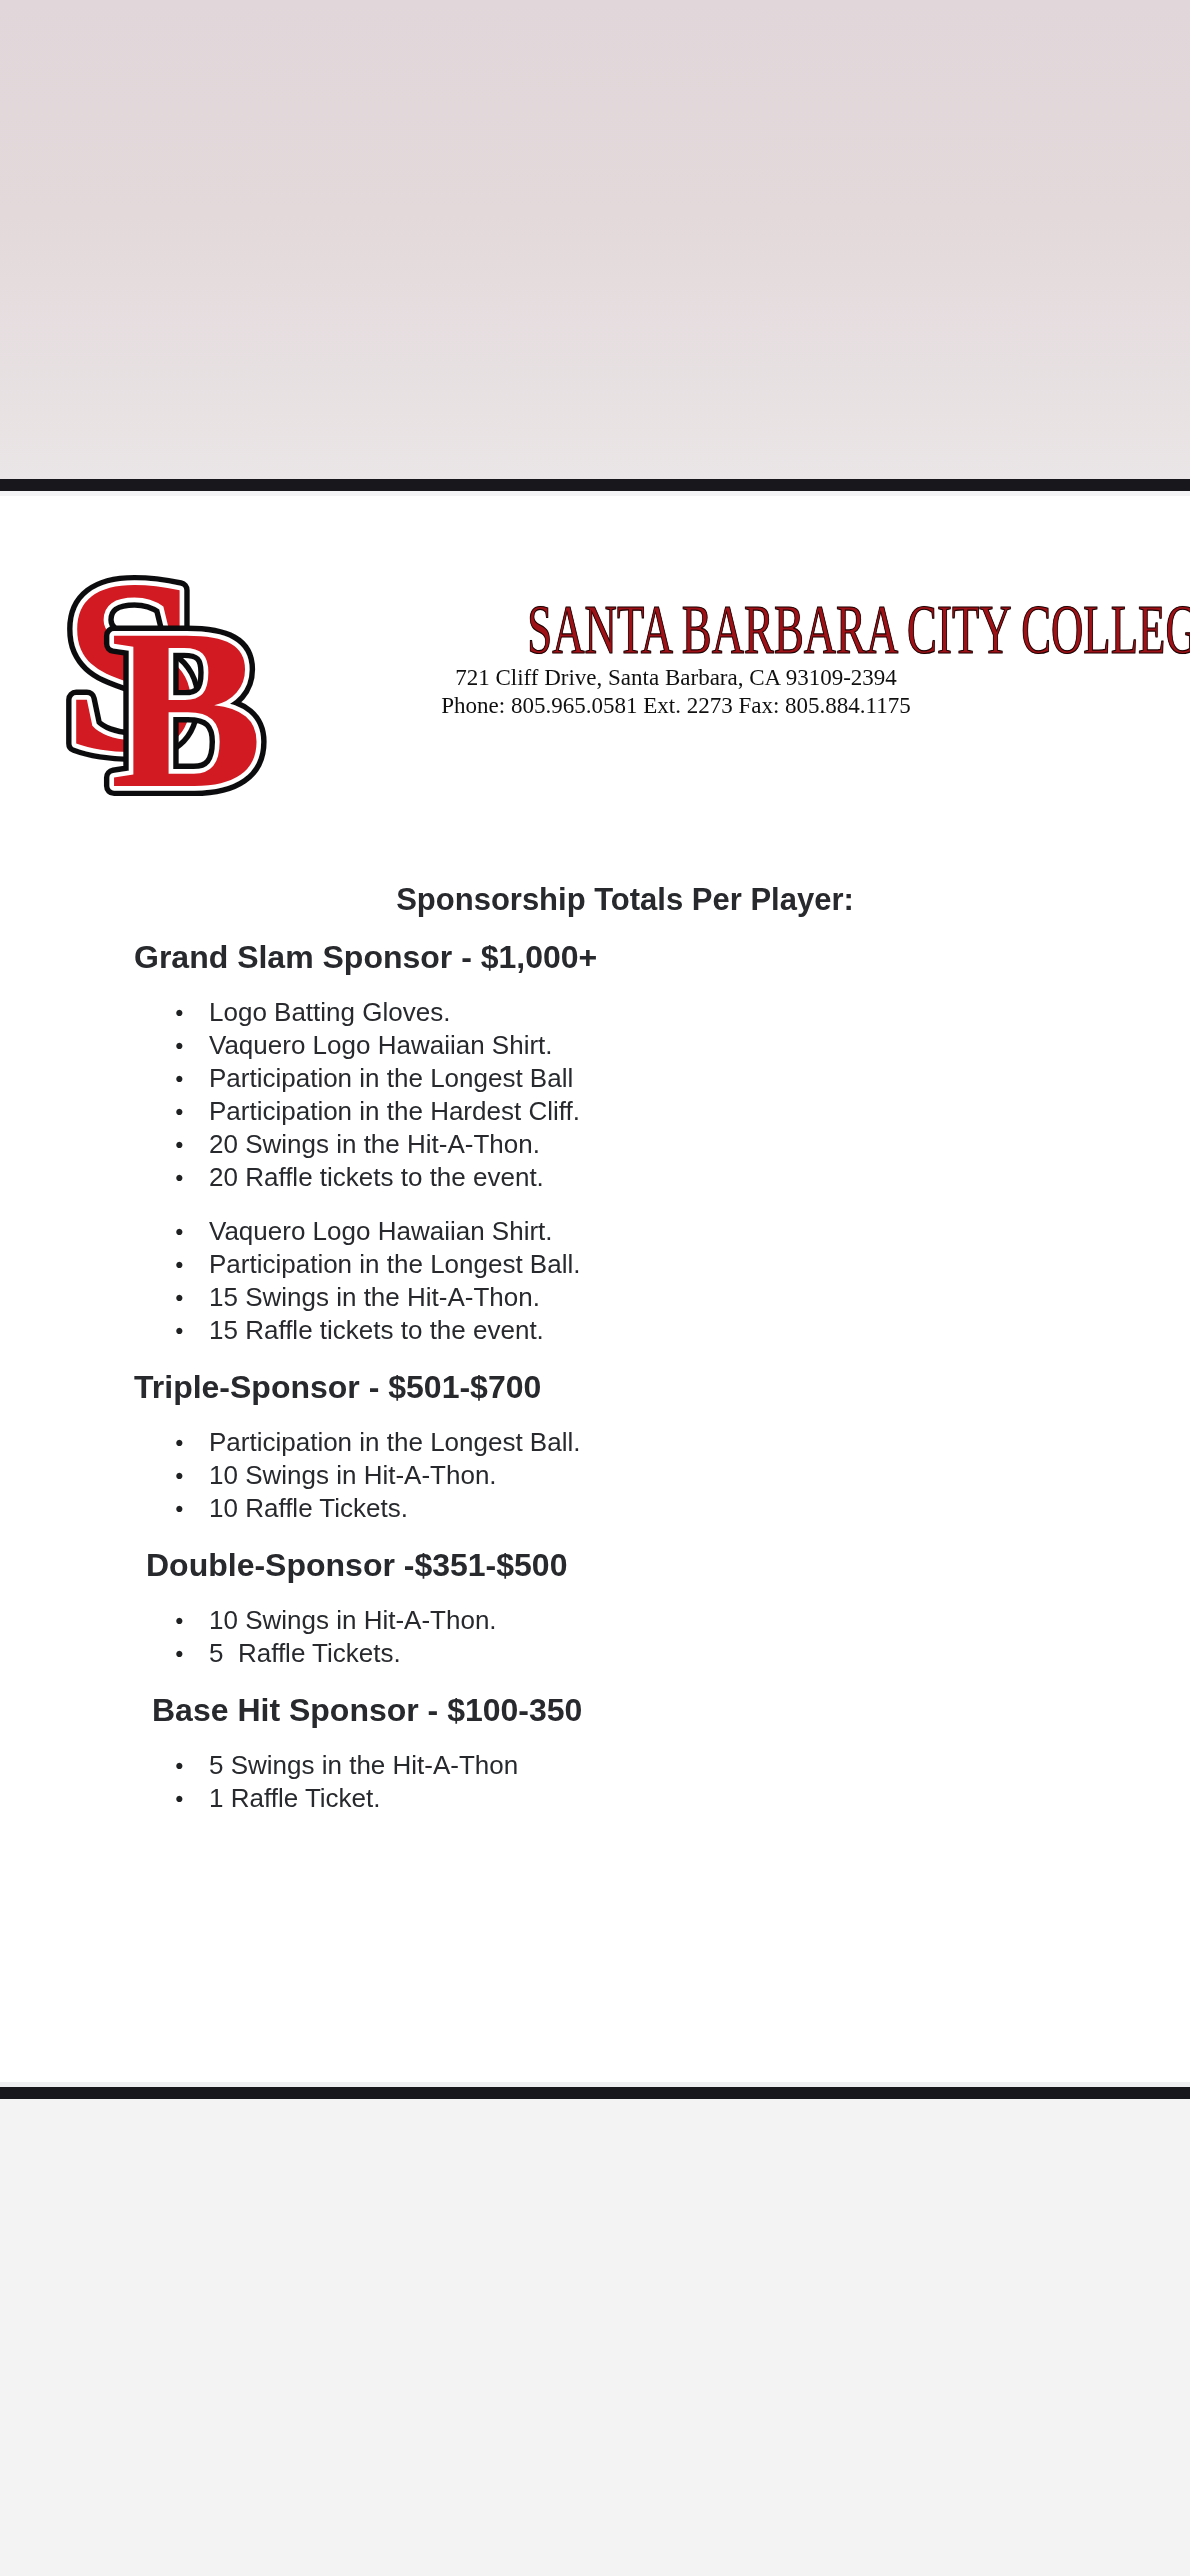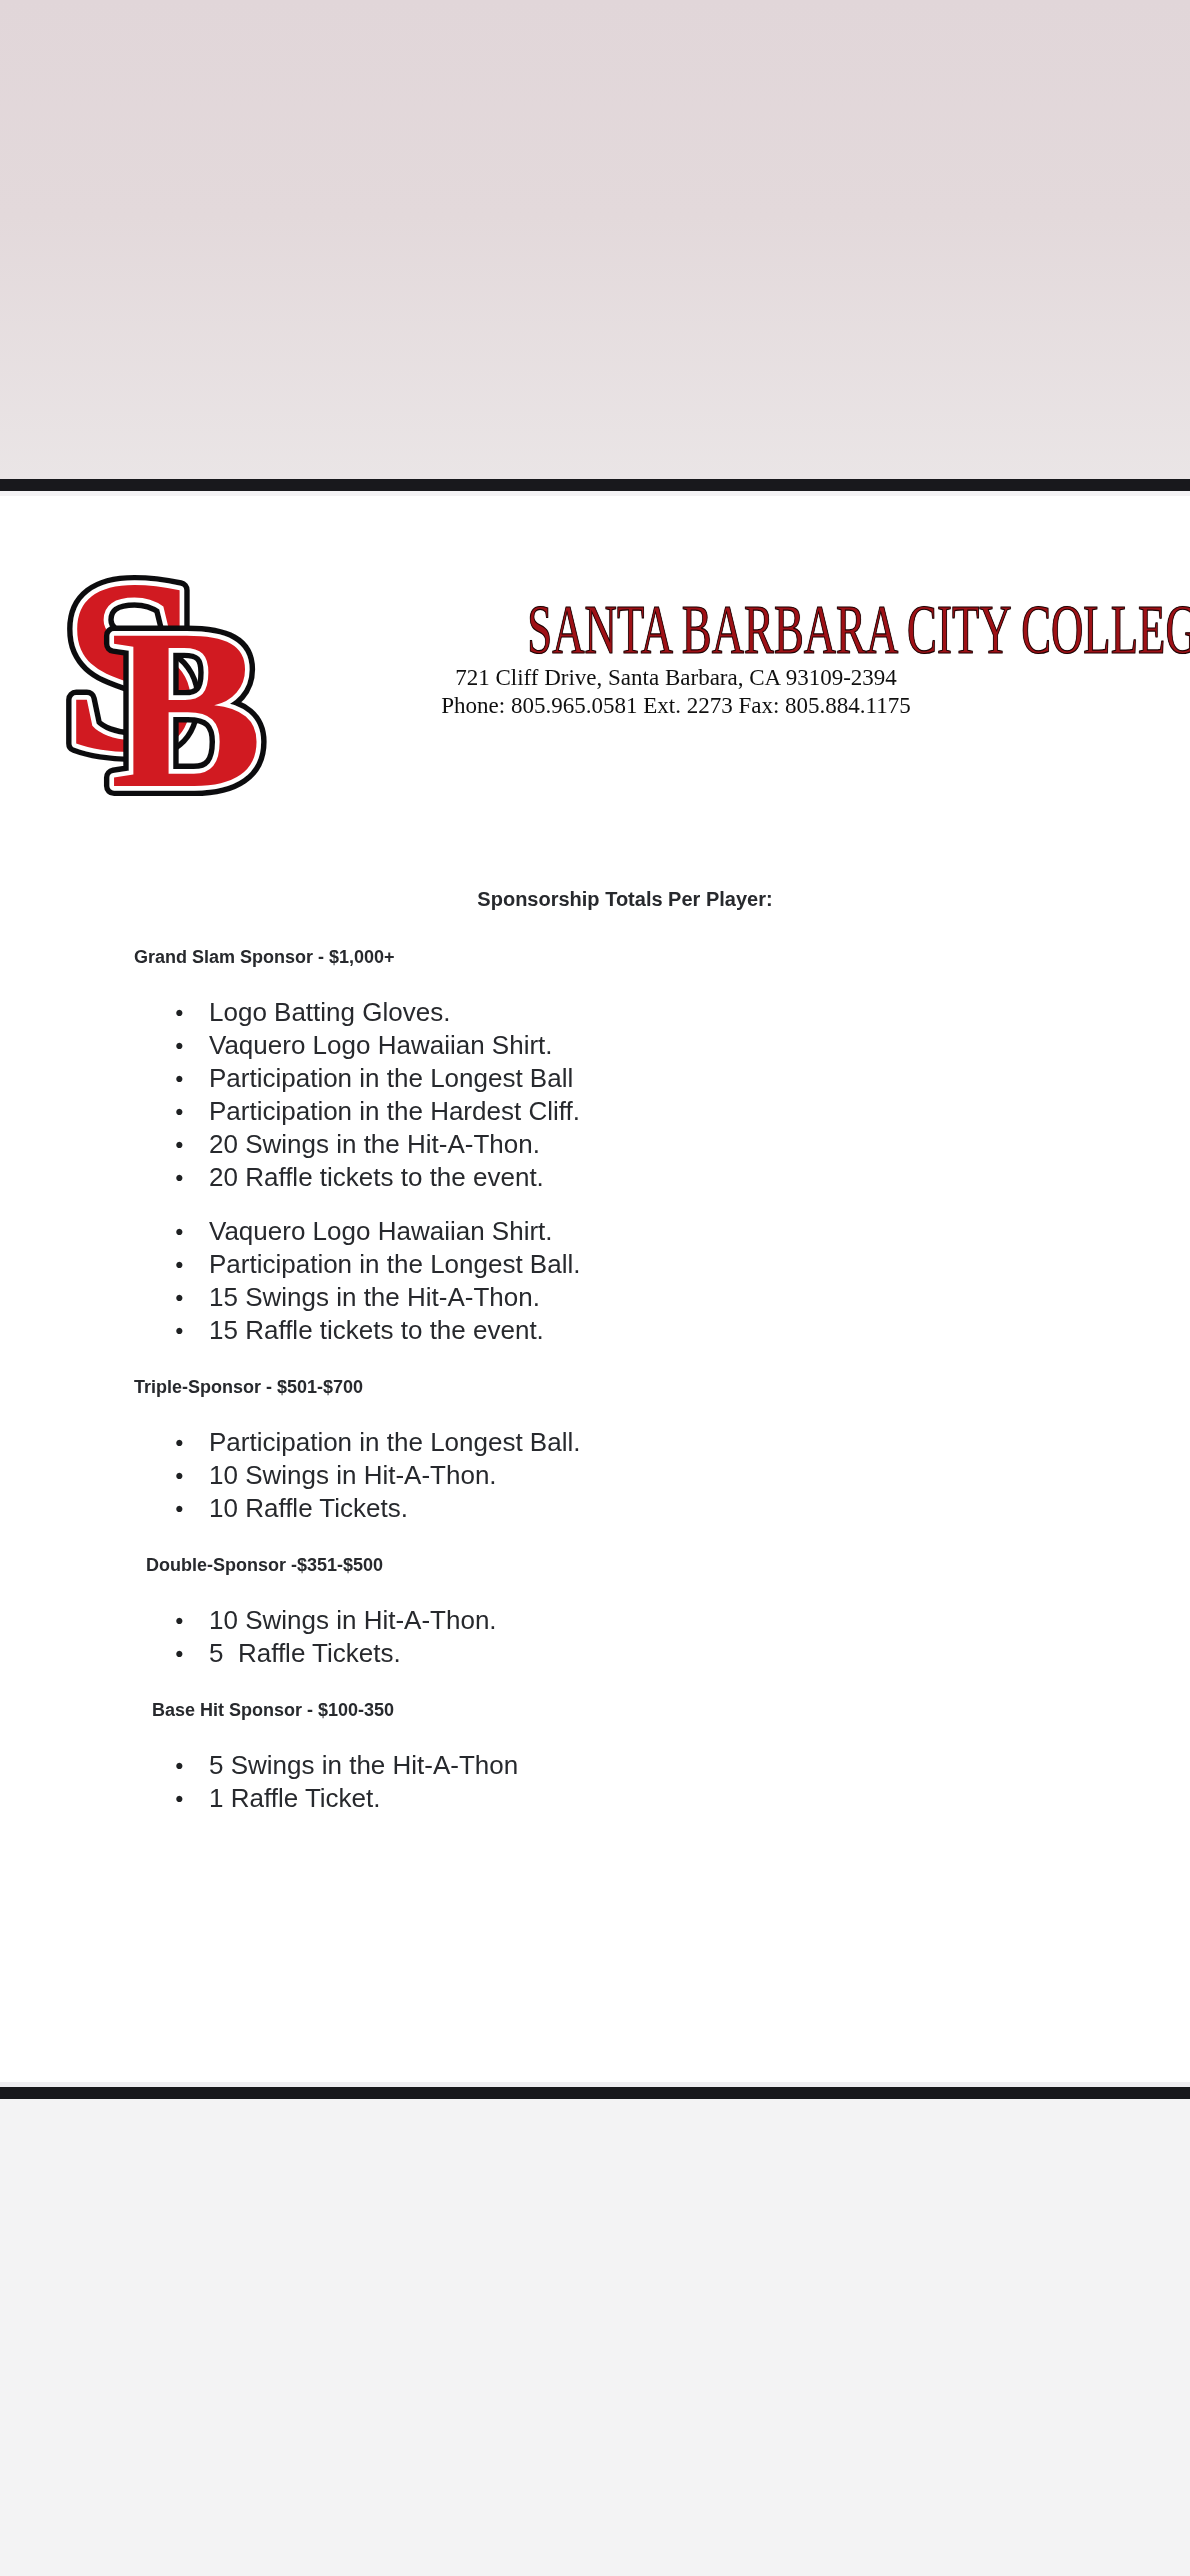--- a/index.html
+++ b/index.html
@@ -79,27 +79,27 @@
 
   
   .content {
     position: absolute; left: 0; top: 391px; right: 0;
     color: var(--ink);
   }
   .doc-title {
     margin: 0;
     padding-left: 60px;
     text-align: center;
-    font-size: 20px;
+    font-size: 31px;
     line-height: 35px;
     font-weight: bold;
   }
   .sponsor-heading {
     margin: 23px 0 0 134px;
-    font-size: 18px;
+    font-size: 32px;
     line-height: 35px;
     font-weight: bold;
     white-space: pre;
   }
   .benefits {
     list-style: none;
     margin: 21px 0 0 0;
     padding: 0 0 0 175px;
   }
   .benefit {

